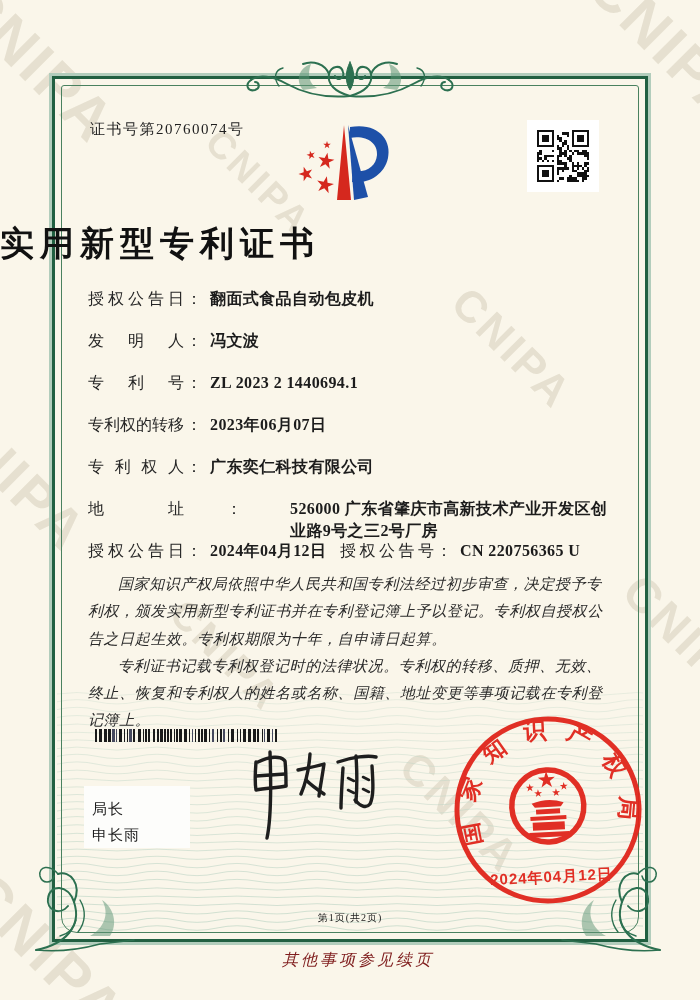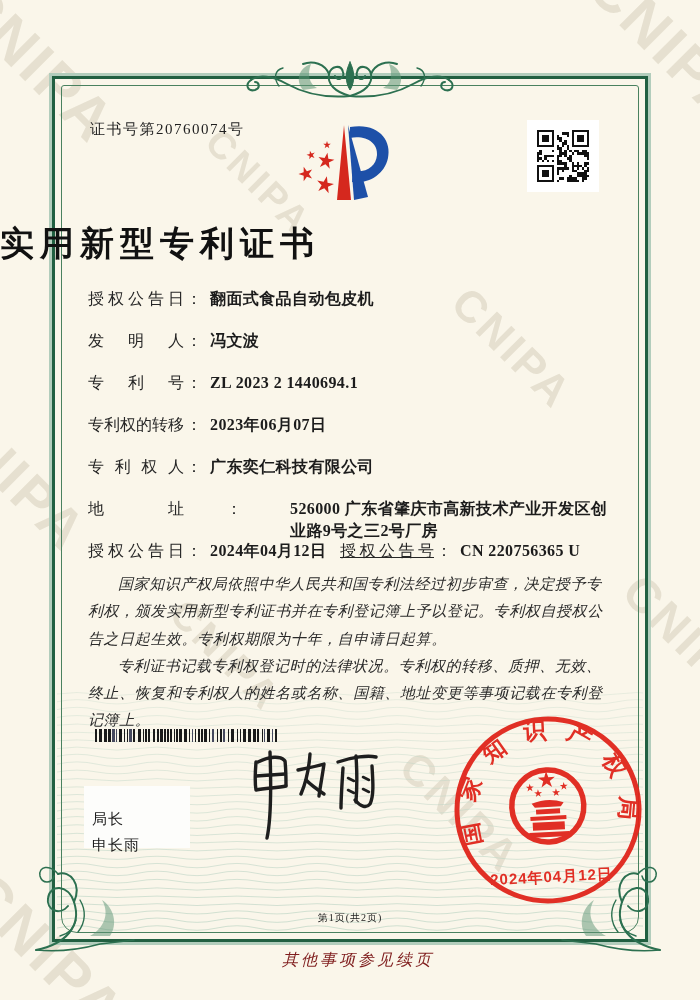--- a/index.html
+++ b/index.html
@@ -42,30 +42,30 @@
   
   .fields{position:absolute;left:88px;top:288px;width:535px;z-index:3;font-size:16px;}
   .field-row{display:flex;align-items:flex-start;line-height:22px;margin-bottom:20px;}
   .f-label{display:inline-block;width:96px;text-align:justify;text-align-last:justify;flex:none;color:#262626;}
   .f-colon{flex:none;margin:0 8px 0 2px;}
   .f-value{letter-spacing:.4px;color:#1c1c1c;font-weight:bold;}
   .row-address{margin-bottom:0;gap:40px;}
   .row-address .f-value{width:438px;}
   .grant-row{position:relative;margin-top:-2px;}
   .grant-pair2{position:absolute;left:252px;top:0;display:flex;align-items:flex-start;}
-  .grant-pair2 .f-label{width:94px;text-decoration:underline;}
+  .grant-pair2 .f-label{width:94px;}
   
   .legal{position:absolute;left:88px;top:571px;width:526px;z-index:3;
     font-style:italic;font-size:15px;line-height:1.82;letter-spacing:.6px;color:#2a2a2a;}
   .legal p{margin:0;text-indent:2em;}
   
   .barcode{position:absolute;left:95px;top:729px;z-index:3;}
   .signer-pad{position:absolute;left:84px;top:786px;width:106px;height:62px;background:#fdfdfb;z-index:3;
     font-family:"Liberation Sans","DejaVu Sans",sans-serif;font-size:15px;color:#1b1b1b;
-    padding:20px 0 0 8px;box-sizing:border-box;letter-spacing:1px;}
+    padding:10px 0 0 8px;box-sizing:border-box;letter-spacing:1px;}
   .signer-pad .line{line-height:26px;}
   .signature{position:absolute;left:222px;top:740px;z-index:4;}
   .seal{position:absolute;left:448px;top:710px;z-index:5;opacity:.95;}
   .page-note{position:absolute;left:0;top:911px;width:100%;text-align:center;font-size:10px;
     letter-spacing:1px;z-index:3;color:#222;}
   .cont-note{position:absolute;left:8px;top:950px;width:100%;text-align:center;font-size:16px;
     font-style:italic;letter-spacing:3px;z-index:3;color:#7f1d1d;}
 </style>
 </head>
 <body>

